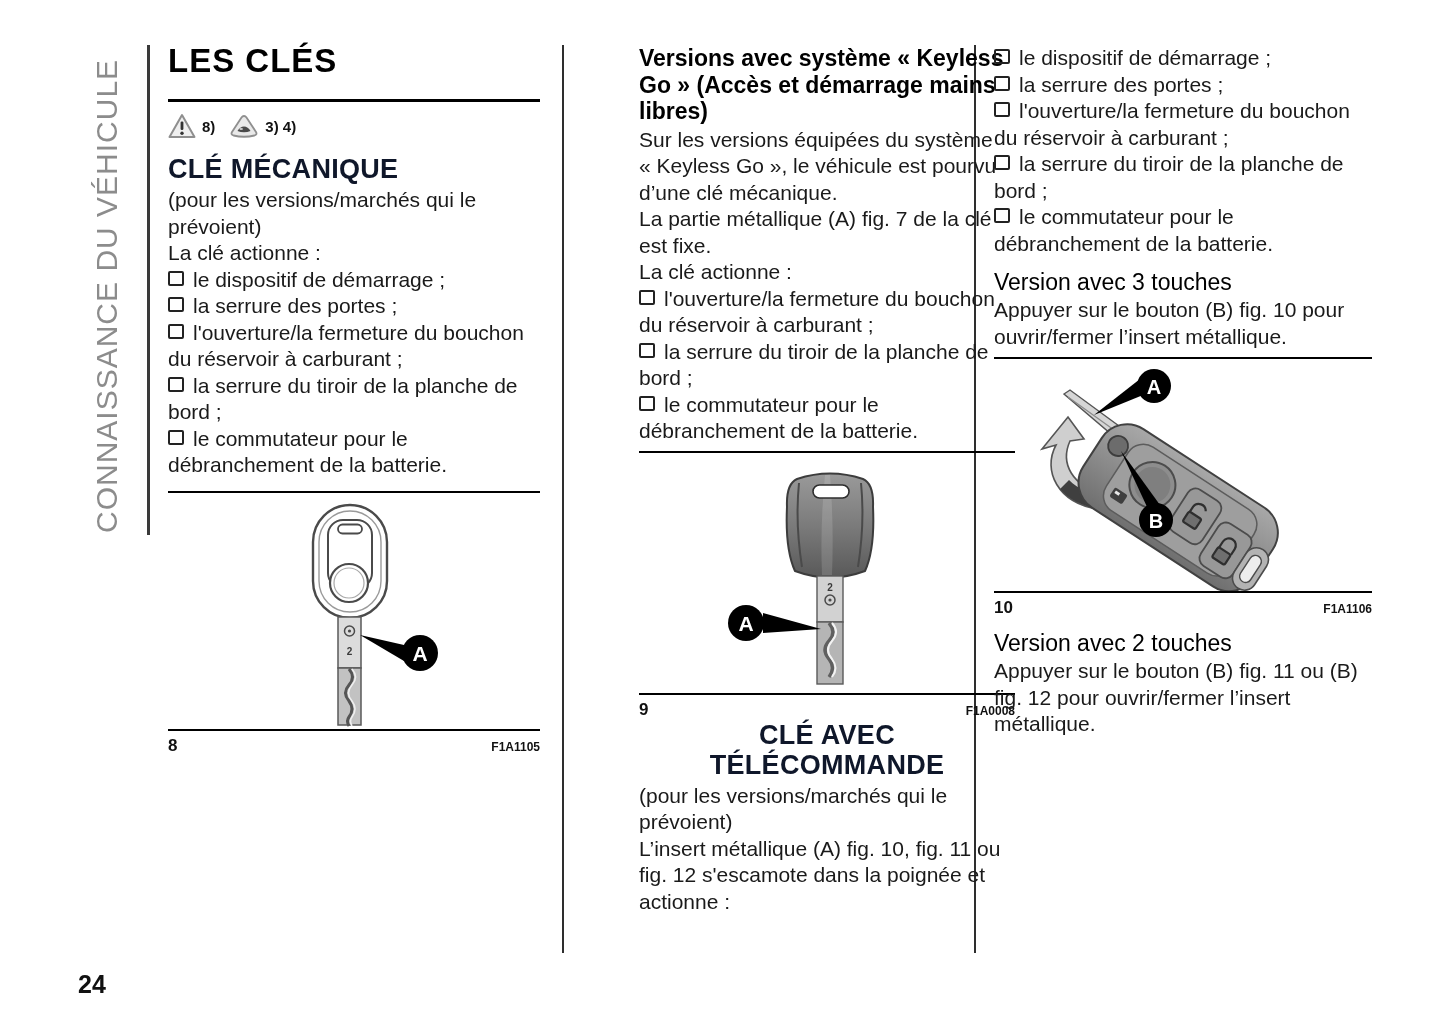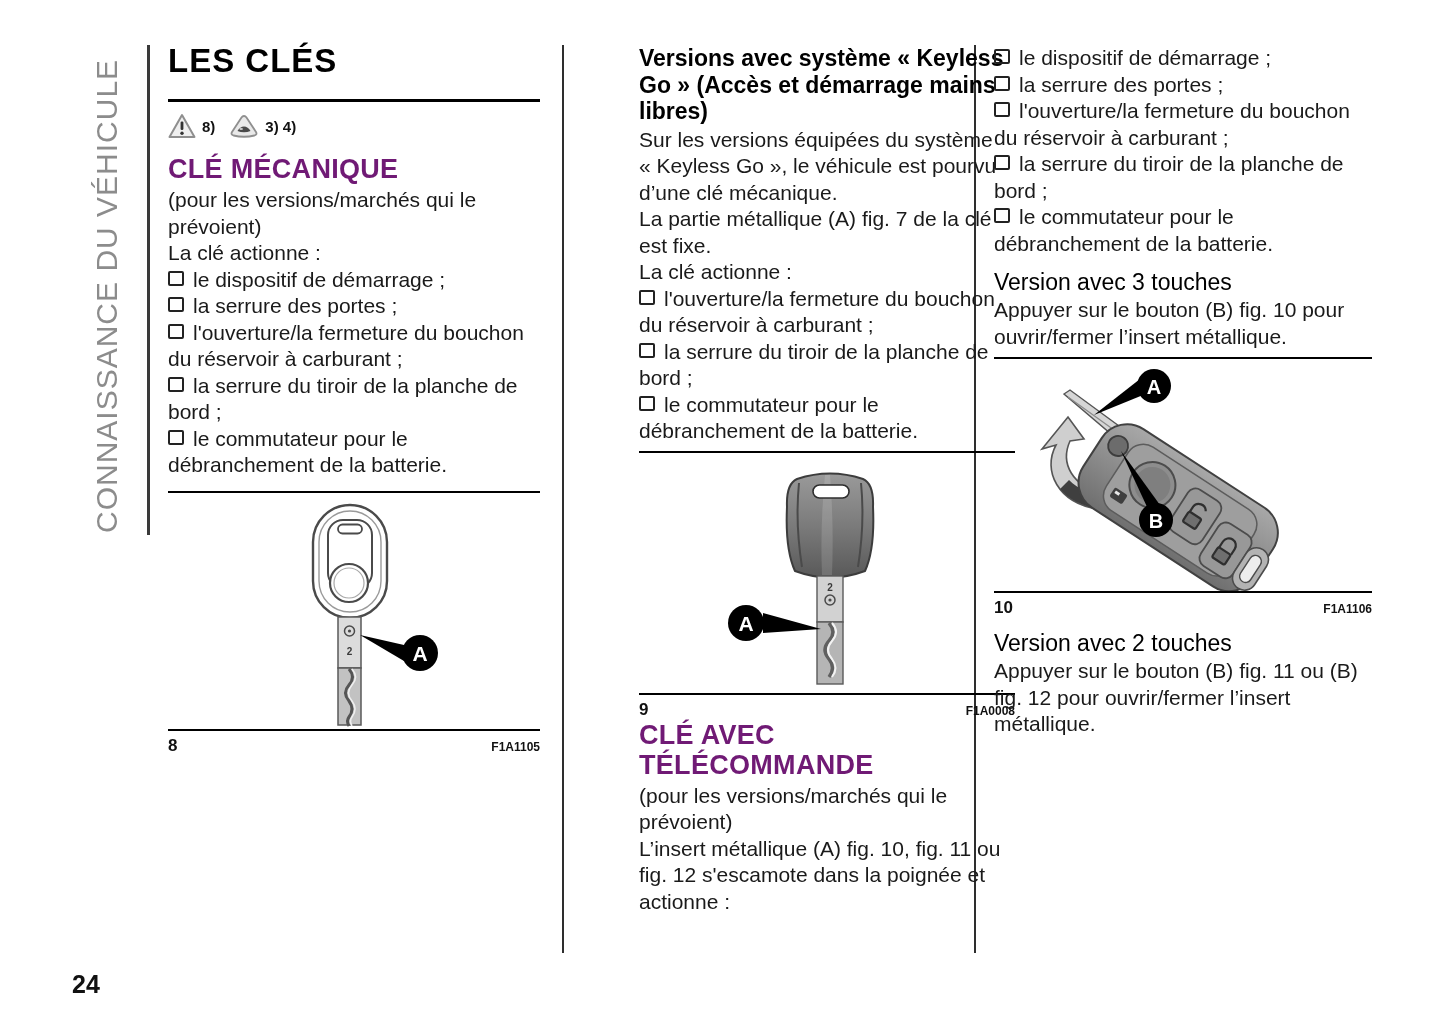--- a/index.html
+++ b/index.html
@@ -8,51 +8,51 @@
     font-family:"Liberation Sans", sans-serif; color:#1a1a1a; overflow:hidden;
   }
   
   .sidebar-label {
     position:absolute; left:84px; top:533px; width:486px; height:46px;
     transform:rotate(-90deg); transform-origin:0 0;
     font-size:30px; line-height:46px; letter-spacing:1px; color:#8c8c8c;
     white-space:nowrap; font-weight:400;
   }
   .sidebar-rule { position:absolute; left:147px; top:45px; width:3px; height:490px; background:#3a3a3a; }
-  .page-number { position:absolute; left:72px; top:970px; font-size:25px; font-weight:bold; color:#111; }
+  .page-number { position:absolute; left:78px; top:970px; font-size:25px; font-weight:bold; color:#111; }
   
   .divider { position:absolute; top:45px; width:2px; height:908px; background:#2e2e2e; }
   .divider.d1 { left:562px; } .divider.d2 { left:974px; }
   
   .col { position:absolute; top:45px; }
   .col1 { left:168px; width:372px; }
   .col2 { left:599px; width:376px;margin-left:40px; }
   .col3 { left:994px; width:378px; }
   
   .title { font-size:33px; line-height:31px; font-weight:bold; letter-spacing:1px; color:#000;
            margin:0 0 0 0; padding-bottom:23px; border-bottom:3px solid #000; }
   .warn-row { display:flex; align-items:center; gap:6px; margin:11px 0 15px 0; height:26px; }
   .warn-ref { font-size:15px; font-weight:bold; color:#111; margin-right:8px; }
   .warn-ref.last { margin-right:3px; }
-  h2.sect { font-size:27px; line-height:30px; font-weight:bold; color:#701a75; margin:0 0 3px 0; letter-spacing:0.3px; }
+  h2.sect { font-size:27px; line-height:30px; font-weight:bold; color:#0f172a; margin:0 0 3px 0; letter-spacing:0.3px; }
   h2.sub  { font-size:23px; line-height:26.5px; font-weight:bold; color:#000; margin:0 0 2px 0; }
   h3.minor{ font-size:23px; line-height:27px; font-weight:normal; color:#000; margin:12px 0 1px 0; }
   p.body  { font-size:21px; line-height:26.5px; margin:0; }
   p.bullet{ font-size:21px; line-height:26.5px; margin:0; }
   .sq { display:inline-block; width:12px; height:11px; border:2.5px solid #222; border-radius:2px;
         margin-right:9px; vertical-align:1px; }
   
   .figure { border-top:2px solid #000; }
   .fig1 { margin-top:12px; } .fig2 { margin-top:6px; } .fig3 { margin-top:7px; }
   .figure svg { display:block; }
   .caption { display:flex; justify-content:space-between; align-items:baseline;
              border-top:2px solid #000; padding-top:5px;gap:42px; }
   .cap-num { font-size:17px; font-weight:bold; color:#111; }
   .cap-code{ font-size:12px; font-weight:bold; color:#111; }
-  .after-fig { margin-top:20px; }
+  .after-fig { margin-top:20px;text-align:center; }
   .mt26 { margin-top:26px; }
 </style>
 </head>
 <body>
 
 <div class="page">
 
   <div class="sidebar-label">CONNAISSANCE DU VÉHICULE</div>
   <div class="sidebar-rule"></div>
   <div class="page-number">24</div>

